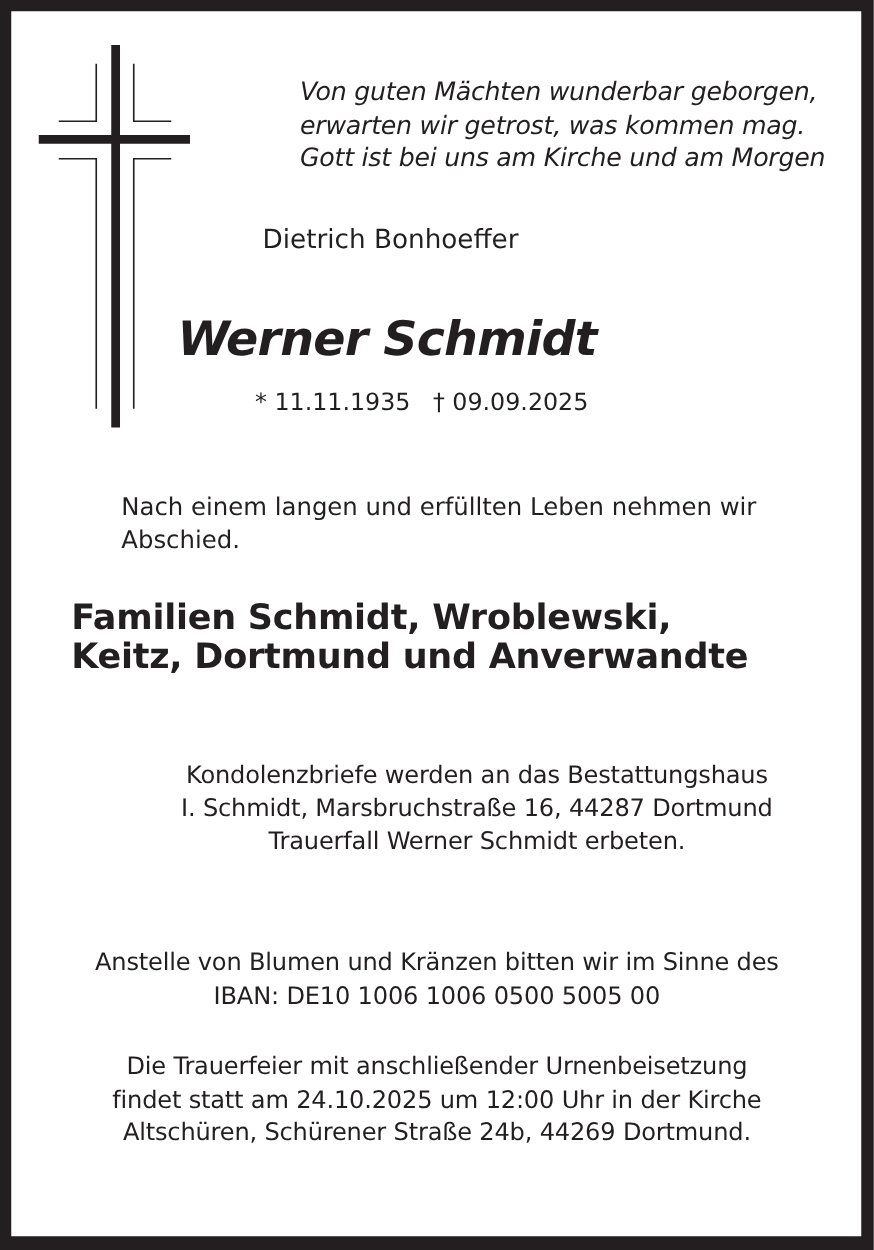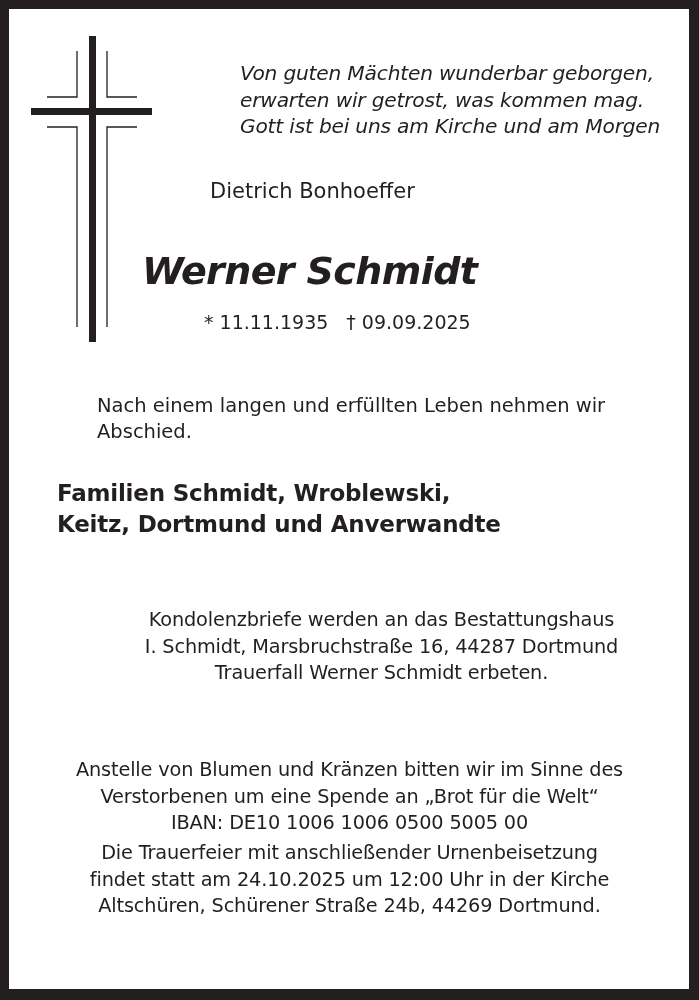--- a/index.html
+++ b/index.html
@@ -33,21 +33,21 @@
       font-size: 19px; line-height: 24px; white-space: nowrap;
     }
     .dates .gap { display: inline-block; width: 18px; }
     .farewell {
       position: absolute; left: 57px; top: 393px; width: 600px;
       font-size: 19.5px; line-height: 26px; margin-left: 40px;
     }
     .farewell span { display: block; white-space: nowrap; }
     .family {
       position: absolute; left: 57px; top: 478px;
-      font-weight: bold; font-size: 23px; line-height: 31px; letter-spacing: -0.2px;
+      font-weight: bold; font-size: 28px; line-height: 31px; letter-spacing: -0.2px;
     }
     .family span { display: block; white-space: nowrap; }
     .block {
       position: absolute; left: 0; width: 699px; text-align: center;
       font-size: 19.3px; line-height: 26.5px; letter-spacing: -0.15px;
     }
     .block span { display: block; white-space: nowrap; }
     .condolence { top: 607px; padding-left: 32px; }
     .donation { top: 757px; }
     .funeral { top: 840px; }
@@ -94,21 +94,20 @@
 </div>
 
 <div class="block condolence">
   <span>Kondolenzbriefe werden an das Bestattungshaus</span>
   <span>I. Schmidt, Marsbruchstraße 16, 44287 Dortmund</span>
   <span>Trauerfall Werner Schmidt erbeten.</span>
 </div>
 
 <div class="block donation">
   <span>Anstelle von Blumen und Kränzen bitten wir im Sinne des</span>
-  <span>Verstorbenen um eine Spende an „Brot für die Welt“</span>
   <span>IBAN: DE10 1006 1006 0500 5005 00</span>
 </div>
 
 <div class="block funeral">
   <span>Die Trauerfeier mit anschließender Urnenbeisetzung</span>
   <span>findet statt am 24.10.2025 um 12:00 Uhr in der Kirche</span>
   <span>Altschüren, Schürener Straße 24b, 44269 Dortmund.</span>
 </div>
 
 </body></html>

